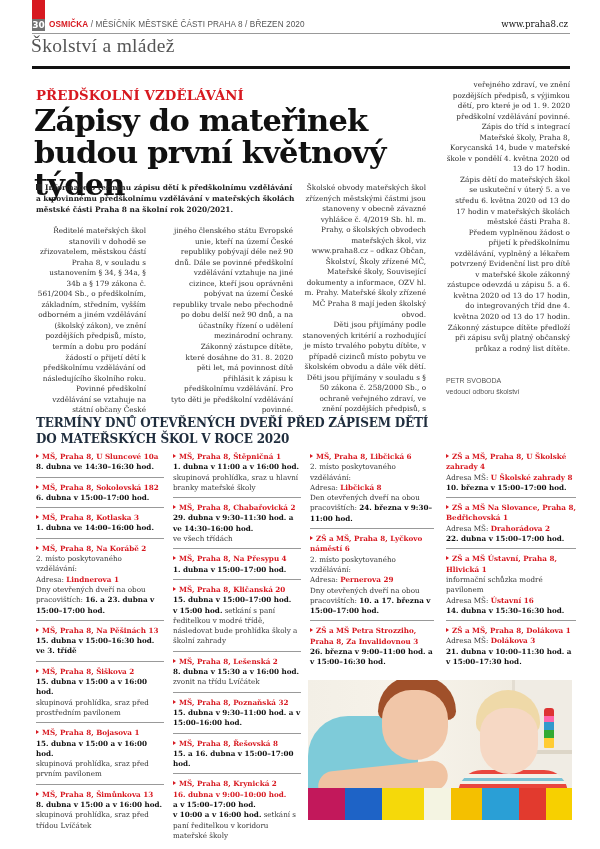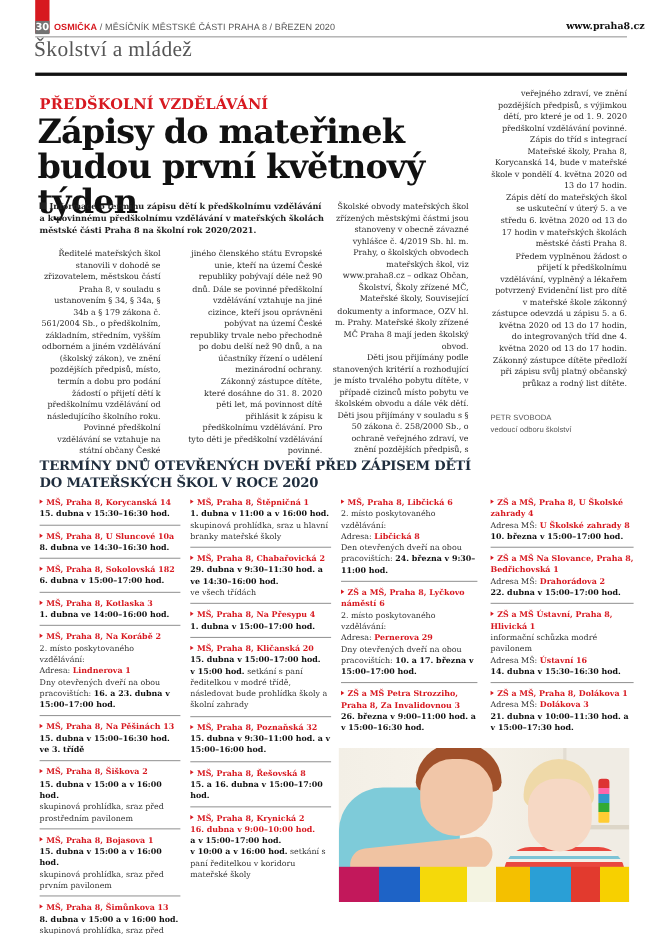--- a/index.html
+++ b/index.html
@@ -3,21 +3,21 @@
 <meta charset="utf-8">
 <style>
   * { box-sizing: border-box; margin: 0; padding: 0; }
   html, body { width: 600px; height: 849px; background: #fff; overflow: hidden; }
   body { position: relative; font-family: "DejaVu Serif", serif; color: #222; }
 
   .redtab { position: absolute; left: 32px; top: 0; width: 13px; height: 30px; background: #d71920; }
   .pagenum { position: absolute; left: 32px; top: 19px; width: 13px; height: 12px; background: #737373; color: #fff; font: bold 9px "DejaVu Sans", sans-serif; text-align: center; line-height: 12px; }
   .runhead { position: absolute; left: 49px; top: 20px; font-family: "Liberation Sans", sans-serif; font-size: 8.2px; color: #555; white-space: nowrap; letter-spacing: 0.1px; }
   .runhead .brand { color: #d71920; font-weight: bold; }
-  .url { position: absolute; right: 14px; top: 19px; font-family: "DejaVu Serif", serif; font-weight: bold; font-size: 8.6px; color: #111; }
+  .url { position: absolute; right: 32px; top: 19px; font-family: "DejaVu Serif", serif; font-weight: normal; font-size: 8.6px; color: #111; }
   .hline1 { position: absolute; left: 32px; right: 30px; top: 33px; height: 1px; background: #999; }
   .section { position: absolute; left: 31px; top: 35px; font-family: Liberation Serif, serif; font-size: 19.5px; color: #555; font-weight: normal; letter-spacing: 0.3px; }
   .hline2 { position: absolute; left: 32px; right: 30px; top: 66px; height: 3px; background: #111; }
 
   .kicker { position: absolute; left: 36px; top: 88px; color: #d71920; font-family: "DejaVu Serif", serif; font-weight: bold; font-size: 13.3px; letter-spacing: 0.1px; }
   .headline { position: absolute; left: 34px; top: 104px; width: 380px; font-family: "DejaVu Serif", serif; font-weight: 900; font-size: 30.5px; line-height: 32px; color: #111; letter-spacing: -0.8px; }
   .perex { position: absolute; left: 36px; top: 183px; width: 262px; font-size: 7.4px; line-height: 10.8px; font-weight: bold; color: #222; }
   .perex .sq { display: inline-block; width: 6px; height: 6px; background: #222; margin-right: 3px; vertical-align: 0px; }
 
   .col { position: absolute; font-size: 7.25px; line-height: 10.55px; color: #2a2a2a; text-align: right; }
@@ -95,24 +95,20 @@
   <div>vedoucí odboru školství</div>
 </div>
 
 <div class="h2">
   <div>TERMÍNY DNŮ OTEVŘENÝCH DVEŘÍ PŘED ZÁPISEM DĚTÍ</div>
   <div>DO MATEŘSKÝCH ŠKOL V ROCE 2020</div>
 </div>
 
 <div class="lcol l1">
     <div class="entry">
-      <span class="name"><span class="tri"></span><span>MŠ, Praha 8, Korycanská 14</span></span>
-      <span class="b ln">15. dubna v 15:30–16:30 hod.</span>
-    </div>
-    <div class="entry">
       <span class="name"><span class="tri"></span><span>MŠ, Praha 8, U Sluncové 10a</span></span>
       <span class="b ln">8. dubna ve 14:30–16:30 hod.</span>
     </div>
     <div class="entry">
       <span class="name"><span class="tri"></span><span>MŠ, Praha 8, Sokolovská 182</span></span>
       <span class="b ln">6. dubna v 15:00–17:00 hod.</span>
     </div>
     <div class="entry">
       <span class="name"><span class="tri"></span><span>MŠ, Praha 8, Kotlaska 3</span></span>
       <span class="b ln">1. dubna ve 14:00–16:00 hod.</span>
@@ -127,20 +123,21 @@
     <div class="entry"><span class="name"><span class="tri"></span><span>MŠ, Praha 8, Šimůnkova 13</span></span><span class="b ln">8. dubna v 15:00 a v 16:00 hod.</span><span>skupinová prohlídka, sraz před třídou Lvíčátek</span></div>
   </div>
 <div class="lcol l2">
     <div class="entry"><span class="name"><span class="tri"></span><span>MŠ, Praha 8, Štěpničná 1</span></span><span class="b ln">1. dubna v 11:00 a v 16:00 hod.</span><span>skupinová prohlídka, sraz u hlavní branky mateřské školy</span></div>
     <div class="entry"><span class="name"><span class="tri"></span><span>MŠ, Praha 8, Chabařovická 2</span></span><span class="b ln">29. dubna v 9:30–11:30 hod. a ve 14:30–16:00 hod.</span><span> ve všech třídách</span></div>
     <div class="entry">
       <span class="name"><span class="tri"></span><span>MŠ, Praha 8, Na Přesypu 4</span></span>
       <span class="b ln">1. dubna v 15:00–17:00 hod.</span>
     </div>
     <div class="entry"><span class="name"><span class="tri"></span><span>MŠ, Praha 8, Kličanská 20</span></span><span class="b ln">15. dubna v 15:00–17:00 hod.</span><span class="b">v 15:00 hod.</span><span> setkání s paní ředitelkou v modré třídě, následovat bude prohlídka školy a školní zahrady</span></div>
+    <div class="entry"><span class="name"><span class="tri"></span><span>MŠ, Praha 8, Lešenská 2</span></span><span class="b ln">8. dubna v 15:30 a v 16:00 hod.</span><span>zvonit na třídu Lvíčátek</span></div>
     <div class="entry">
       <span class="name"><span class="tri"></span><span>MŠ, Praha 8, Poznaňská 32</span></span>
       <span class="b ln">15. dubna v 9:30–11:00 hod. a v 15:00–16:00 hod.</span>
     </div>
     <div class="entry">
       <span class="name"><span class="tri"></span><span>MŠ, Praha 8, Řešovská 8</span></span>
       <span class="b ln">15. a 16. dubna v 15:00–17:00 hod.</span>
     </div>
     <div class="entry"><span class="name"><span class="tri"></span><span>MŠ, Praha 8, Krynická 2</span></span><span class="red ln">16. dubna v 9:00–10:00 hod.</span><span class="b ln">a v 15:00–17:00 hod.</span><span class="b">v 10:00 a v 16:00 hod.</span><span> setkání s paní ředitelkou v koridoru mateřské školy</span></div>
   </div>

